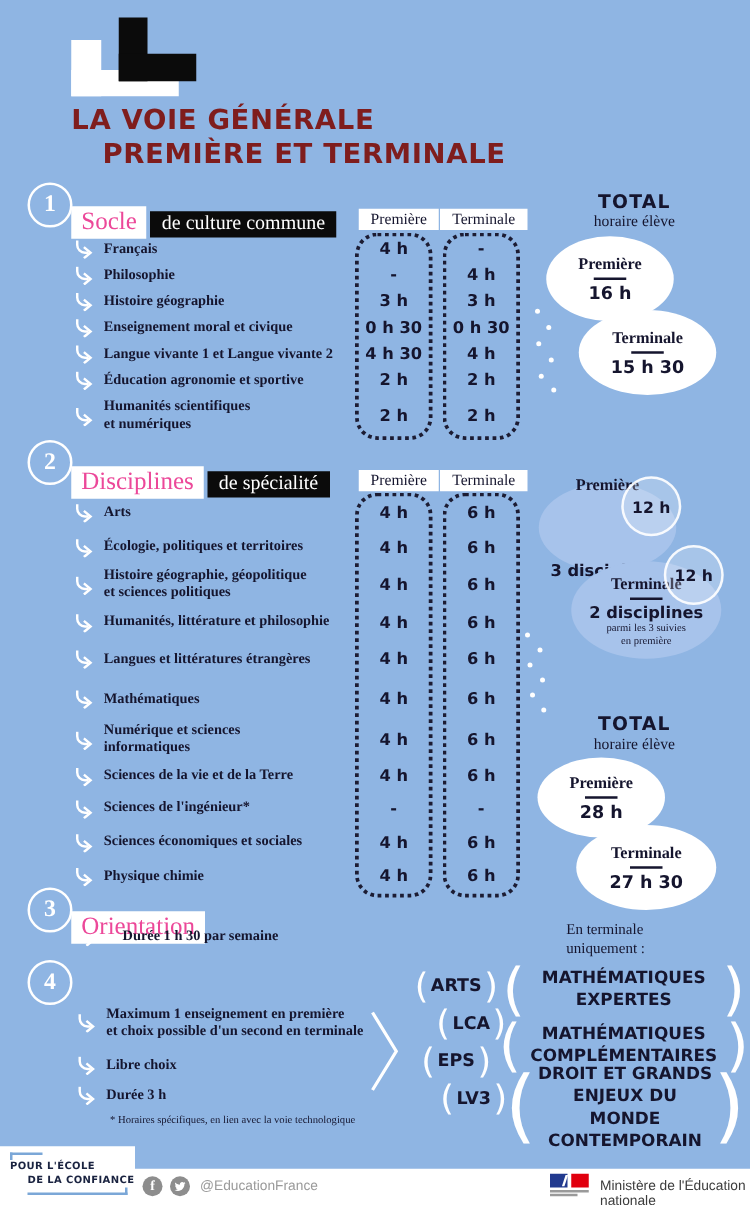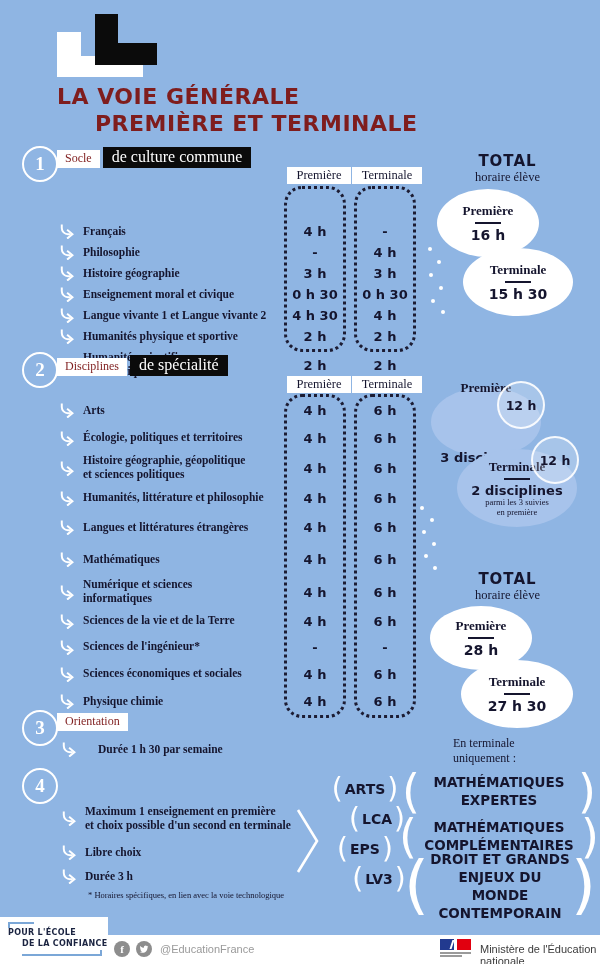--- a/index.html
+++ b/index.html
@@ -9,21 +9,21 @@
   .pre{white-space:pre-line;}
 
   
   .main-title{font-family:"DejaVu Sans",sans-serif;font-weight:bold;font-size:22px;
               letter-spacing:.5px;color:#7f1d1d;line-height:1.22;}
 
   
   .sec-circle{width:32px;height:32px;border:2px solid #fff;border-radius:50%;
               display:flex;align-items:center;justify-content:center;
               color:#fff;font-size:19px;font-weight:bold;}
-  .chip-white{background:#fff;color:#7f1d1d;font-size:12px;padding:1px 8px 2px;display:inline-block;}
+  .chip-white{background:#fff;color:#ec4899;font-size:20px;padding:1px 8px 2px;display:inline-block;margin-top:18px;}
   .chip-black{background:#0b0b0b;color:#fff;font-size:16px;padding:1px 9px 2px;display:inline-block;margin-left:3px;}
 
   
   .tbl{display:flex;flex-direction:column;width:356px;}
   .trow{display:flex;align-items:center;}
   .tlabel{flex:0 0 224px;display:flex;align-items:center;gap:7px;
           font-weight:bold;font-size:11.5px;line-height:1.18;white-space:pre-line;}
   .tval{flex:0 0 62px;text-align:center;font-family:"DejaVu Sans",sans-serif;
         font-weight:bold;font-size:13px;}
   .tval + .tval{margin-left:8px;}
@@ -72,38 +72,38 @@
 
   <div class="abs" style="left:0;top:0;">
     <div class="abs" style="left:57px;top:32px;width:24px;height:45px;background:#fff;"></div>
     <div class="abs" style="left:57px;top:56px;width:86px;height:21px;background:#fff;"></div>
     <div class="abs" style="left:95px;top:14px;width:23px;height:51px;background:#0b0b0b;"></div>
     <div class="abs" style="left:95px;top:43px;width:62px;height:22px;background:#0b0b0b;"></div>
   </div>
 
   <div class="abs main-title" style="left:57px;top:84px;">
     <div>LA VOIE GÉNÉRALE</div>
-    <div style="margin-left:38px;">PREMIÈRE ET TERMINALE</div>
+    <div style="margin-left:25px;">PREMIÈRE ET TERMINALE</div>
   </div>
 
   <div class="abs sec-circle" style="left:22px;top:146px;">
     <span>1</span>
   </div>
   <div class="abs" style="left:57px;top:147px;">
     <span class="chip-white">Socle</span><span class="chip-black">de culture commune</span>
   </div>
 
   <div class="abs colchip" style="left:287px;top:167px;width:56px;">Première</div>
   <div class="abs colchip" style="left:352px;top:167px;width:62px;">Terminale</div>
 
   <div class="abs dotcol" style="left:284px;top:186px;height:160px;"></div>
   <div class="abs dotcol" style="left:354px;top:186px;height:160px;"></div>
 
   <div class="abs tbl" style="left:60px;top:189px;">
-    <div class="trow" style="height:21px;margin-top:32px;">
+    <div class="trow" style="height:21px;">
       <div class="tlabel"><svg class="arrow-ic" viewBox="0 0 18 16">
             <path d="M2 0 v4 a7 7 0 0 0 7 7 h3" fill="none" stroke="#fff" stroke-width="2.2"></path>
             <path d="M8 6 l6 5 -6 5" fill="none" stroke="#fff" stroke-width="2.2"></path>
           </svg><span>Français</span></div>
       <div class="tval">4 h</div>
       <div class="tval">-</div>
     </div>
     <div class="trow" style="height:21px;">
       <div class="tlabel"><svg class="arrow-ic" viewBox="0 0 18 16">
             <path d="M2 0 v4 a7 7 0 0 0 7 7 h3" fill="none" stroke="#fff" stroke-width="2.2"></path>
@@ -133,21 +133,21 @@
             <path d="M2 0 v4 a7 7 0 0 0 7 7 h3" fill="none" stroke="#fff" stroke-width="2.2"></path>
             <path d="M8 6 l6 5 -6 5" fill="none" stroke="#fff" stroke-width="2.2"></path>
           </svg><span>Langue vivante 1 et Langue vivante 2</span></div>
       <div class="tval">4 h 30</div>
       <div class="tval">4 h</div>
     </div>
     <div class="trow" style="height:21px;">
       <div class="tlabel"><svg class="arrow-ic" viewBox="0 0 18 16">
             <path d="M2 0 v4 a7 7 0 0 0 7 7 h3" fill="none" stroke="#fff" stroke-width="2.2"></path>
             <path d="M8 6 l6 5 -6 5" fill="none" stroke="#fff" stroke-width="2.2"></path>
-          </svg><span>Humanités physique et sportive</span></div>
+          </svg><span>Éducation agronomie et sportive</span></div>
       <div class="tval">2 h</div>
       <div class="tval">2 h</div>
     </div>
     <div class="trow" style="height:36px;">
       <div class="tlabel"><svg class="arrow-ic" viewBox="0 0 18 16">
             <path d="M2 0 v4 a7 7 0 0 0 7 7 h3" fill="none" stroke="#fff" stroke-width="2.2"></path>
             <path d="M8 6 l6 5 -6 5" fill="none" stroke="#fff" stroke-width="2.2"></path>
           </svg><span>Humanités scientifiques
 et numériques</span></div>
       <div class="tval">2 h</div>

